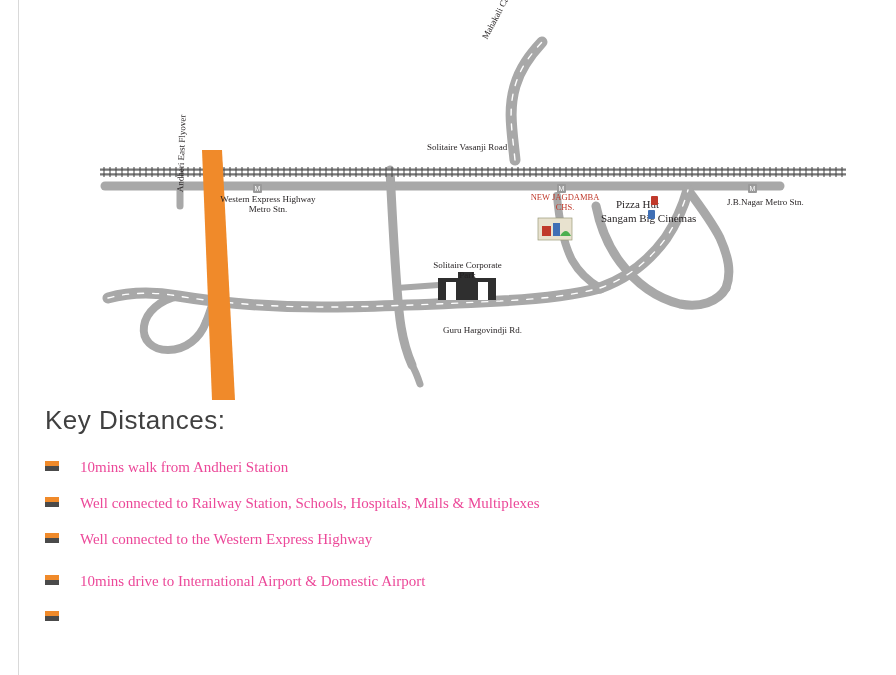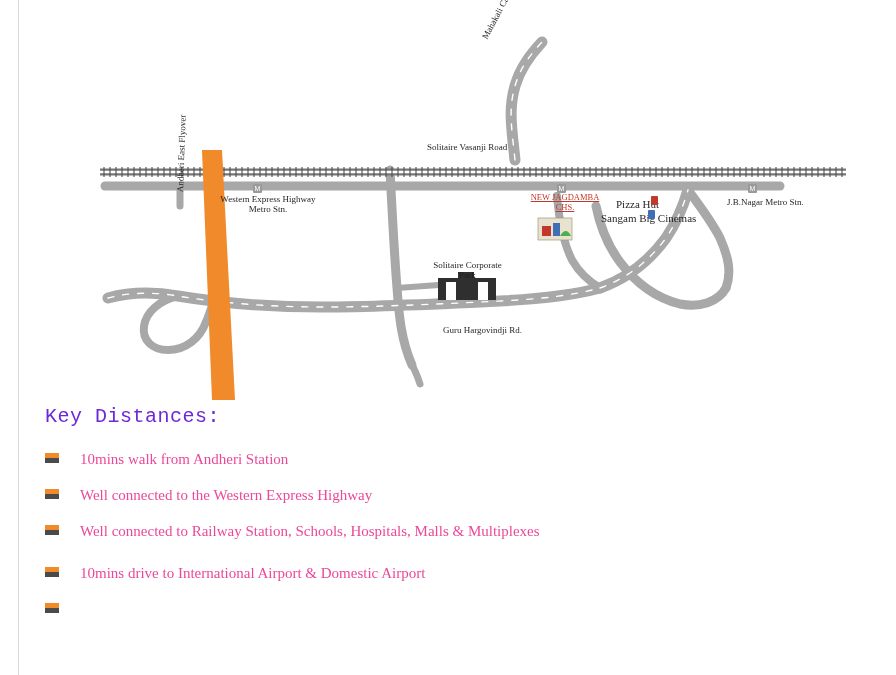--- a/index.html
+++ b/index.html
@@ -48,21 +48,20 @@
     line-height: 1.15;
     white-space: nowrap;
   }
   .map-label.small { font-size: 11px; }
   .map-label.red {
     color: #c0392b;
     font-size: 8.5px;
     text-align: center;
     white-space: normal;
     width: 80px;
-    text-decoration: underline;
   }
   .map-label.rot {
     transform-origin: left top;
   }
   .map-label.center { text-align: center; white-space: normal; }
 
   
   .metro-marker {
     position: absolute;
     width: 9px; height: 9px;
@@ -88,24 +87,24 @@
   .poi-marker.red { background: #c0392b; }
 
   
   #key-section {
     position: absolute;
     left: 45px;
     top: 405px;
     width: 800px;
   }
   #key-title {
-    font-family: Liberation Mono, monospace;
-    font-size: 20px;
+    font-family: Liberation Sans, sans-serif;
+    font-size: 26px;
     letter-spacing: 0.5px;
-    color: #6d28d9;
+    color: #404040;
     margin: 0 0 22px 0;
   }
   .key-item {
     position: relative;
     display: flex;
     align-items: flex-start;
     margin-bottom: 18px;
     padding-left: 35px;
   }
   .key-bullet {
@@ -366,29 +365,29 @@
           <span class="b-bottom"></span>
         </span>
       <span class="key-text">10mins walk from Andheri Station</span>
     </div>
 
     <div class="key-item">
       <span class="key-bullet">
           <span class="b-top"></span>
           <span class="b-bottom"></span>
         </span>
-      <span class="key-text">Well connected to the Western Express Highway</span>
+      <span class="key-text">Well connected to Railway Station, Schools, Hospitals, Malls &amp; Multiplexes</span>
     </div>
 
     <div class="key-item">
       <span class="key-bullet">
           <span class="b-top"></span>
           <span class="b-bottom"></span>
         </span>
-      <span class="key-text">Well connected to Railway Station, Schools, Hospitals, Malls &amp; Multiplexes</span>
+      <span class="key-text">Well connected to the Western Express Highway</span>
     </div>
 
     <div class="key-item" style="margin-top:24px;">
       <span class="key-bullet">
           <span class="b-top"></span>
           <span class="b-bottom"></span>
         </span>
       <span class="key-text">10mins drive to International Airport &amp; Domestic Airport</span>
     </div>
 

